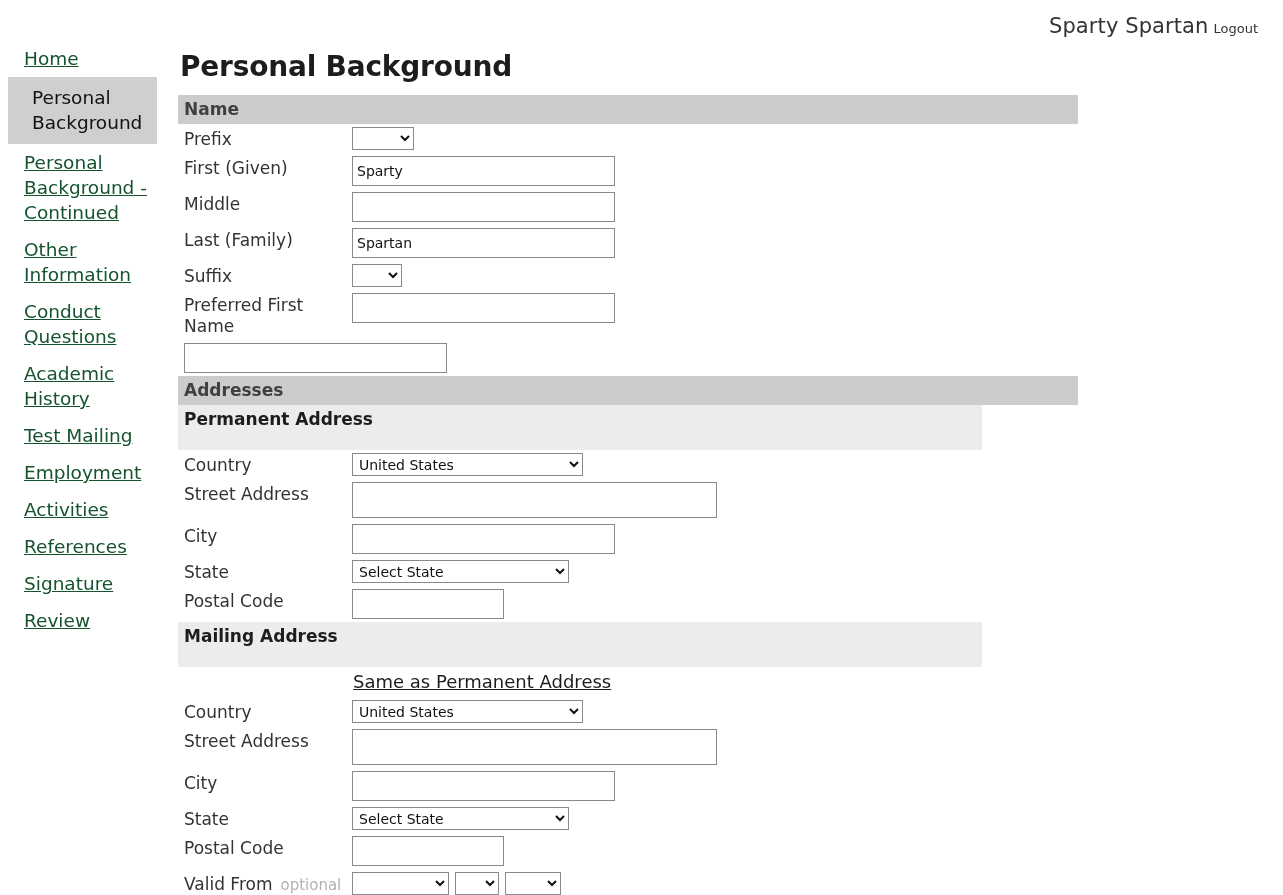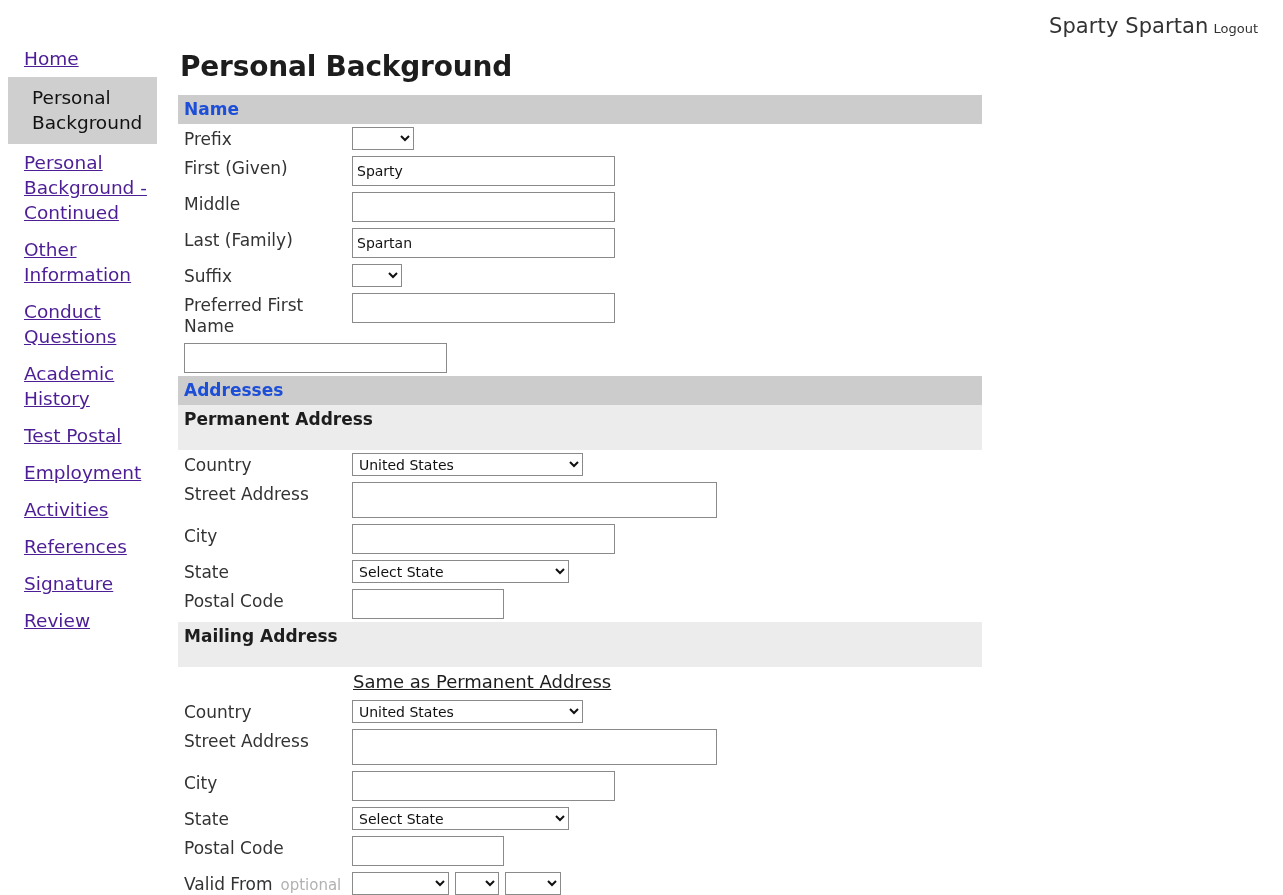--- a/index.html
+++ b/index.html
@@ -56,21 +56,21 @@
     top: 0; left: 178px;
     width: 1105px;
   }
 
   
   .nav-item {
     display: block;
     padding: 6px 20px 6px 24px;
     font-size: 18.5px;
     line-height: 25px;
-    color: #4c1d95;
+    color: #14532d;
     text-decoration: underline;
     cursor: pointer;
   }
   .nav-item.active {
     margin: 0 21px 0 8px;
     padding: 8px 0 9px 24px;
     background: #cfcfcf;
     color: #111111;
     text-decoration: none;
     cursor: default;
@@ -80,25 +80,25 @@
   .page-title {
     margin: 0;
     padding: 10px 0 12px 2px;
     font-size: 28px;
     font-weight: bold;
     color: #1d1d1d;
     letter-spacing: -0.2px;
   }
 
   .section-bar {
-    width: 804px;
+    width: 900px;
     background: #cccccc;
     font-size: 17px;
     font-weight: bold;
-    color: #1d4ed8;
+    color: #404040;
     padding: 4px 0 4px 6px;
     line-height: 21px;
   }
   .subsection-bar {
     width: 804px;
     background: #ececec;
     font-size: 17px;
     font-weight: bold;
     color: #1d1d1d;
     padding: 4px 0 20px 6px;
@@ -194,21 +194,21 @@
 
 <div class="page">
 
   <nav class="sidebar">
     <a class="nav-item">Home</a>
     <div class="nav-item active">Personal Background</div>
     <a class="nav-item">Personal Background - Continued</a>
     <a class="nav-item">Other Information</a>
     <a class="nav-item">Conduct Questions</a>
     <a class="nav-item">Academic History</a>
-    <a class="nav-item">Test Postal</a>
+    <a class="nav-item">Test Mailing</a>
     <a class="nav-item">Employment</a>
     <a class="nav-item">Activities</a>
     <a class="nav-item">References</a>
     <a class="nav-item">Signature</a>
     <a class="nav-item">Review</a>
   </nav>
 
   <main class="content">
 
     <h1 class="page-title">Personal Background</h1>

